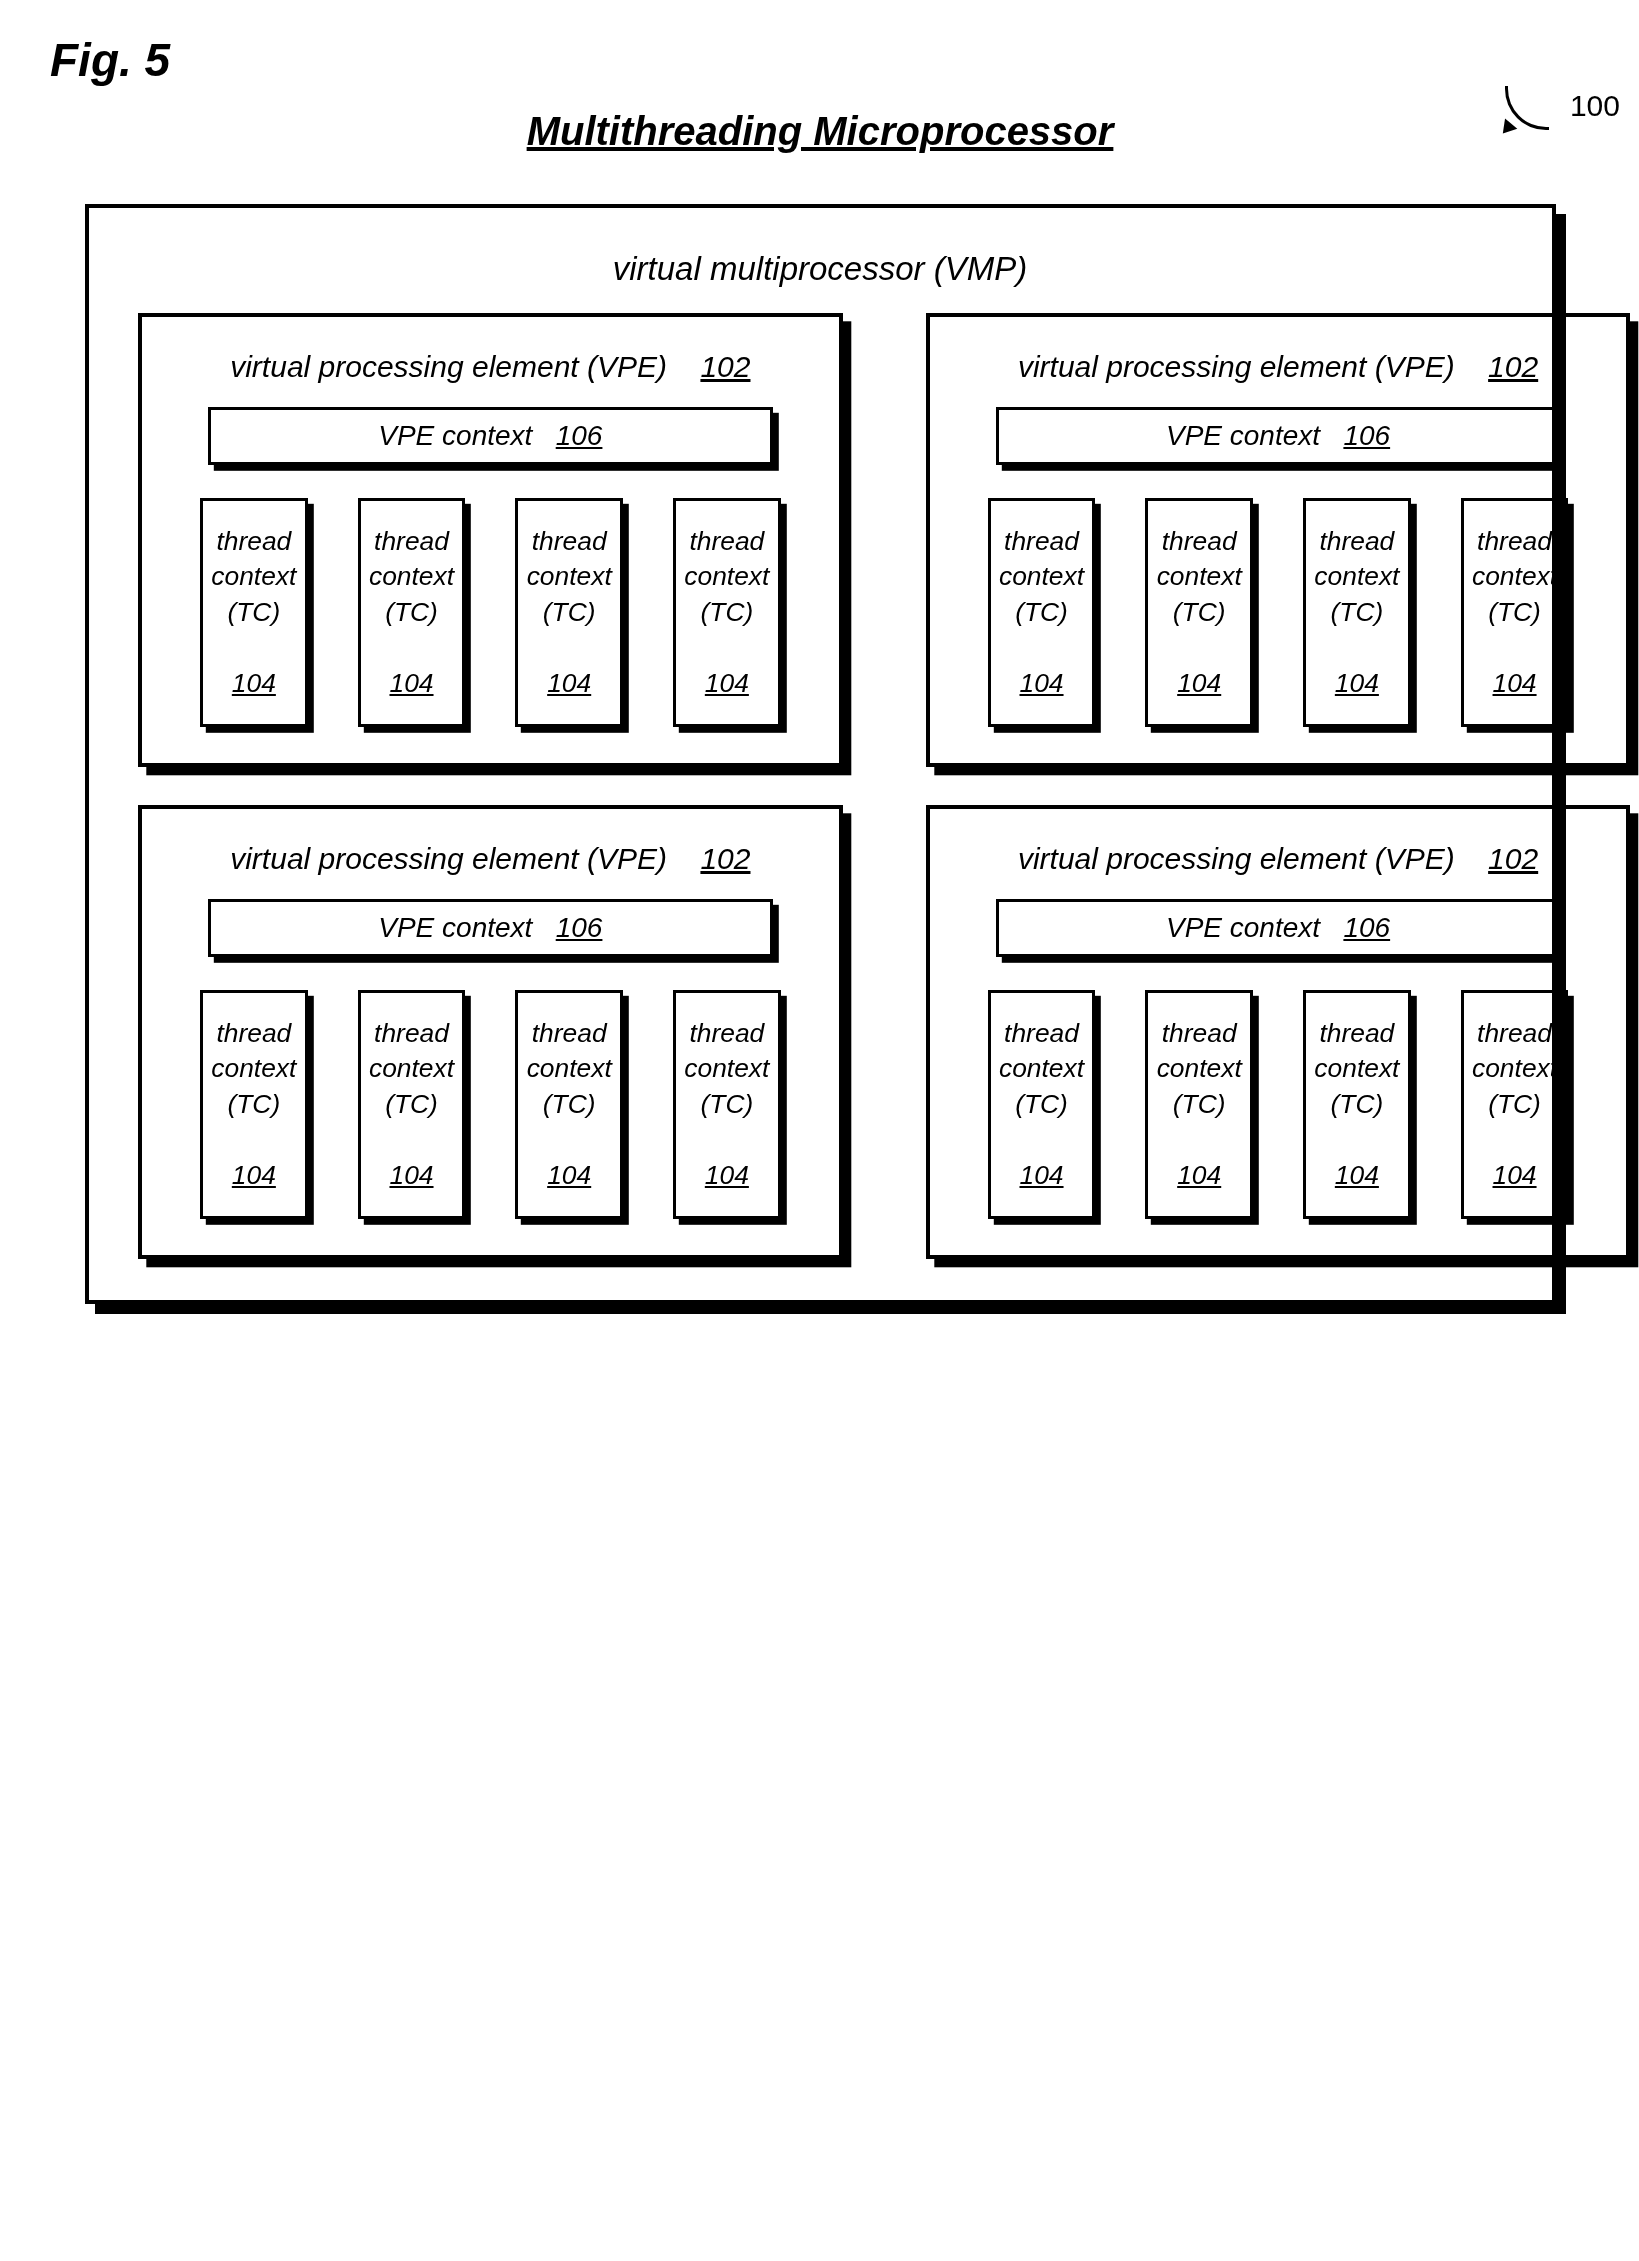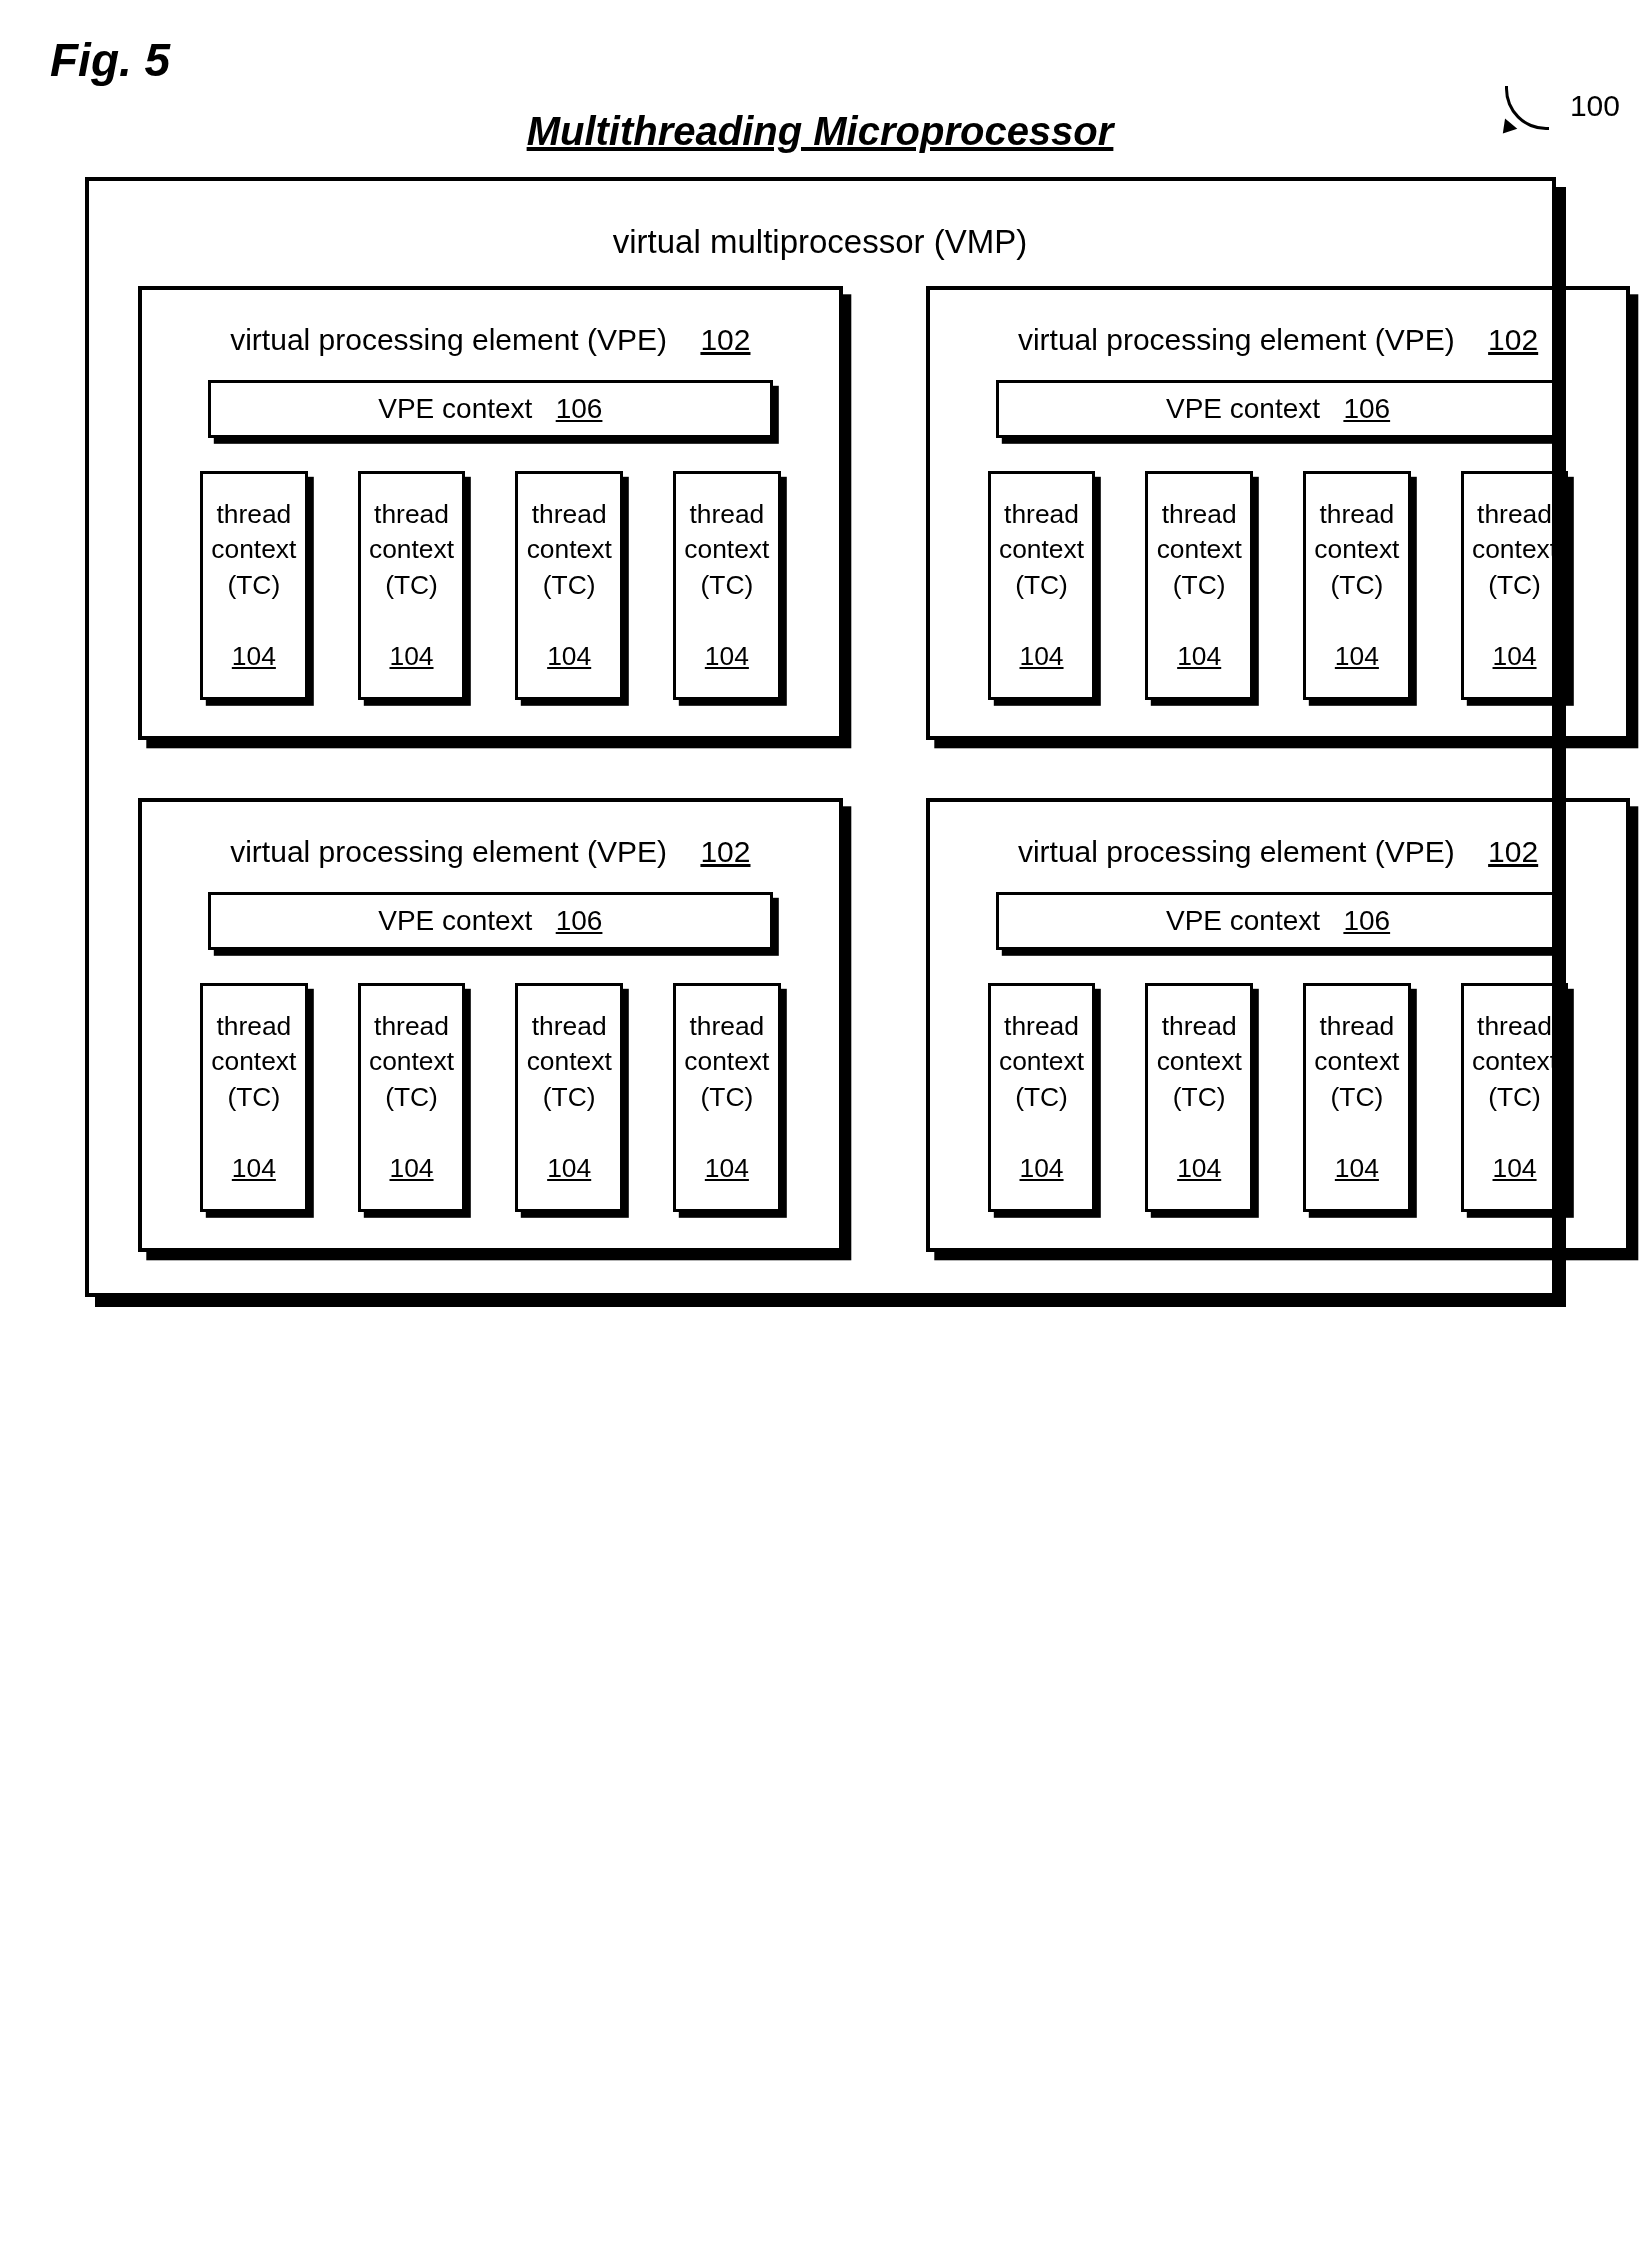--- a/index.html
+++ b/index.html
@@ -62,45 +62,46 @@
     left: 0px;
     top: 31px;
     width: 0; height: 0;
     border-left: 8.3px solid transparent;
     border-right: 8.3px solid transparent;
     border-top: 13.2px solid #000;
     transform: rotate(40deg);
   }
 
   .vmp {
-    margin-top: 23px;
+    margin-top: 50px;
     border: 4.1px solid #000;
     box-shadow: 10px 10px 0 #000;
     padding: 25px 33px 41px 33px;
     width: 1471px;
     margin-left: auto;
     margin-right: auto;
+    font-style: italic;
   }
   .vmp-title {
     text-align: center;
     font-size: 33px;
     margin: 16.5px 0 25px 0;
   }
   .vmp-context {
     border: 3.3px solid #000;
     box-shadow: 6.6px 6.6px 0 #000;
     text-align: center;
     font-size: 31px;
     padding: 11.6px 0;
     margin: 0 33px 41px 33px;
   }
   .vpe-grid {
     display: grid;
     grid-template-columns: 1fr 1fr;
-    gap: 58px 83px;
+    gap: 38px 83px;
     padding: 0 16.5px;
   }
   .vpe {
     border: 4.1px solid #000;
     box-shadow: 8.3px 8.3px 0 #000;
     padding: 25px 33px 36px 33px;
   }
   .vpe-title {
     text-align: center;
     font-size: 30px;

